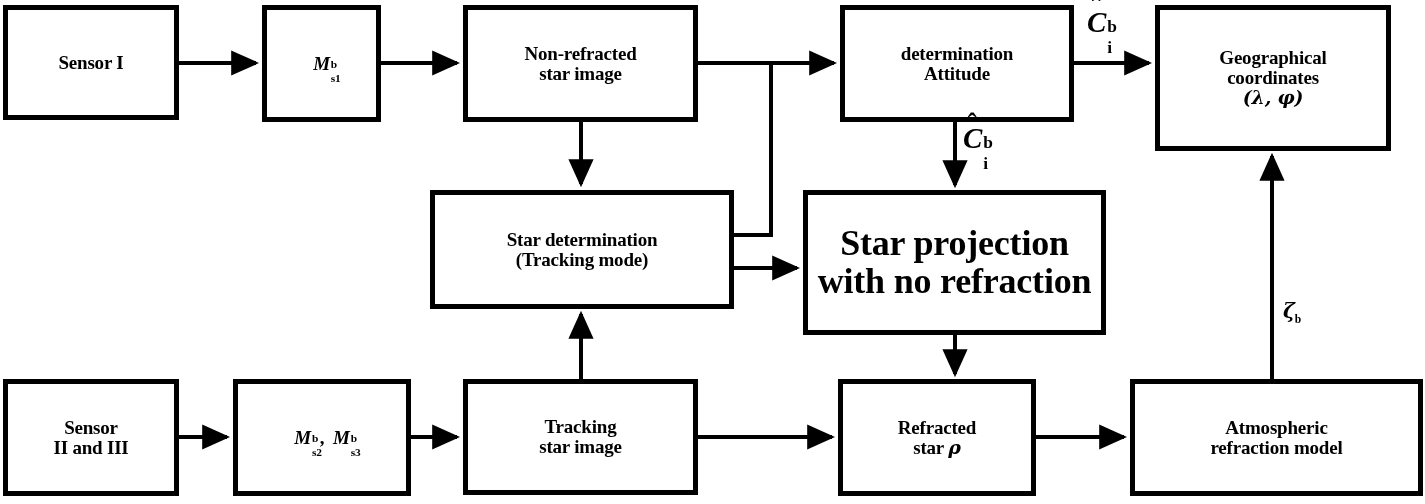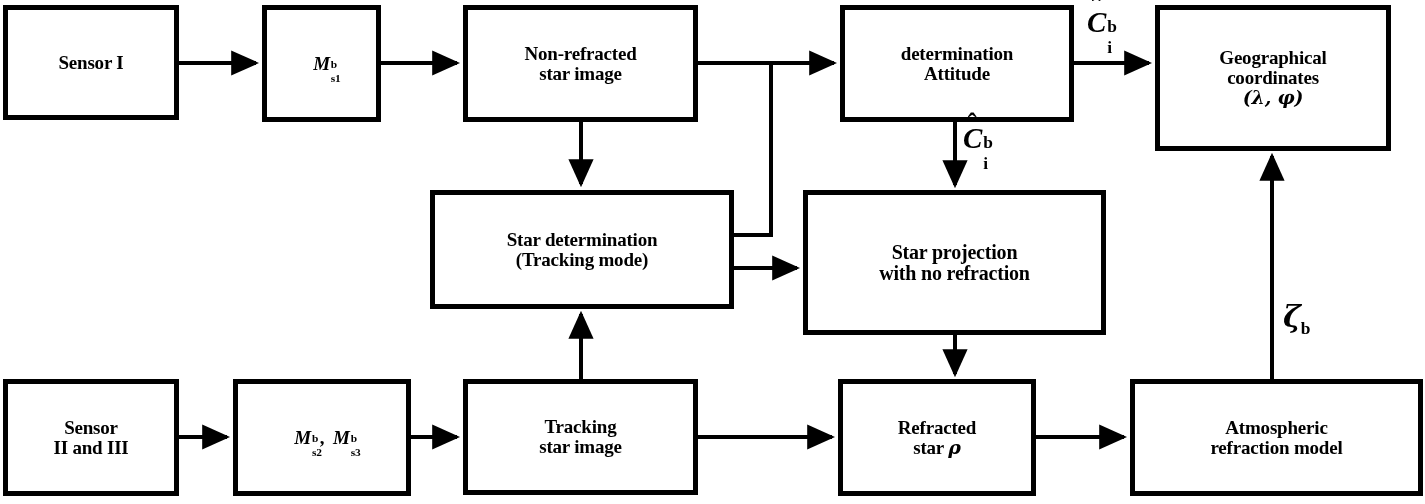--- a/index.html
+++ b/index.html
@@ -43,21 +43,21 @@
     line-height: 1.04;
     letter-spacing: -0.2px;
     -webkit-font-smoothing: antialiased;
   }
   .box-label span.lines {
     display: block;
     width: 100%;
   }
   .ln { display: block; }
   .sz28 { font-size: 19px; }
-  .sz27 { font-size: 20px; }
+  .sz27 { font-size: 36px; }
   .greek {
     font-style: italic;
     font-family: "DejaVu Serif", "Liberation Serif", serif;
     font-weight: bold;
   }
   sup.sb, sub.sb {
     font-size: 0.58em;
     font-weight: bold;
     font-style: normal;
     line-height: 0;
@@ -255,17 +255,17 @@
   </div>
 
   <div class="edge-label" style="left:1087px; top:6px; font-size:29px;">
     <span class="mfrac"><span class="hatvar"><span class="hat">ˆ</span><span>C</span></span><span class="scripts"><span class="supr">b</span><span class="subr">i</span></span></span>
   </div>
 
   <div class="edge-label" style="left:963px; top:122px; font-size:29px;">
     <span class="mfrac"><span class="hatvar"><span class="hat">ˆ</span><span>C</span></span><span class="scripts"><span class="supr">b</span><span class="subr">i</span></span></span>
   </div>
 
-  <div class="edge-label" style="left:1283px; top:299px; font-size:30px;">
+  <div class="edge-label" style="left:1283px; top:299px; font-size:20px;">
     <span class="greek">ζ</span><sub class="sb">b</sub>
   </div>
 
 </div>
 
 </body></html>

